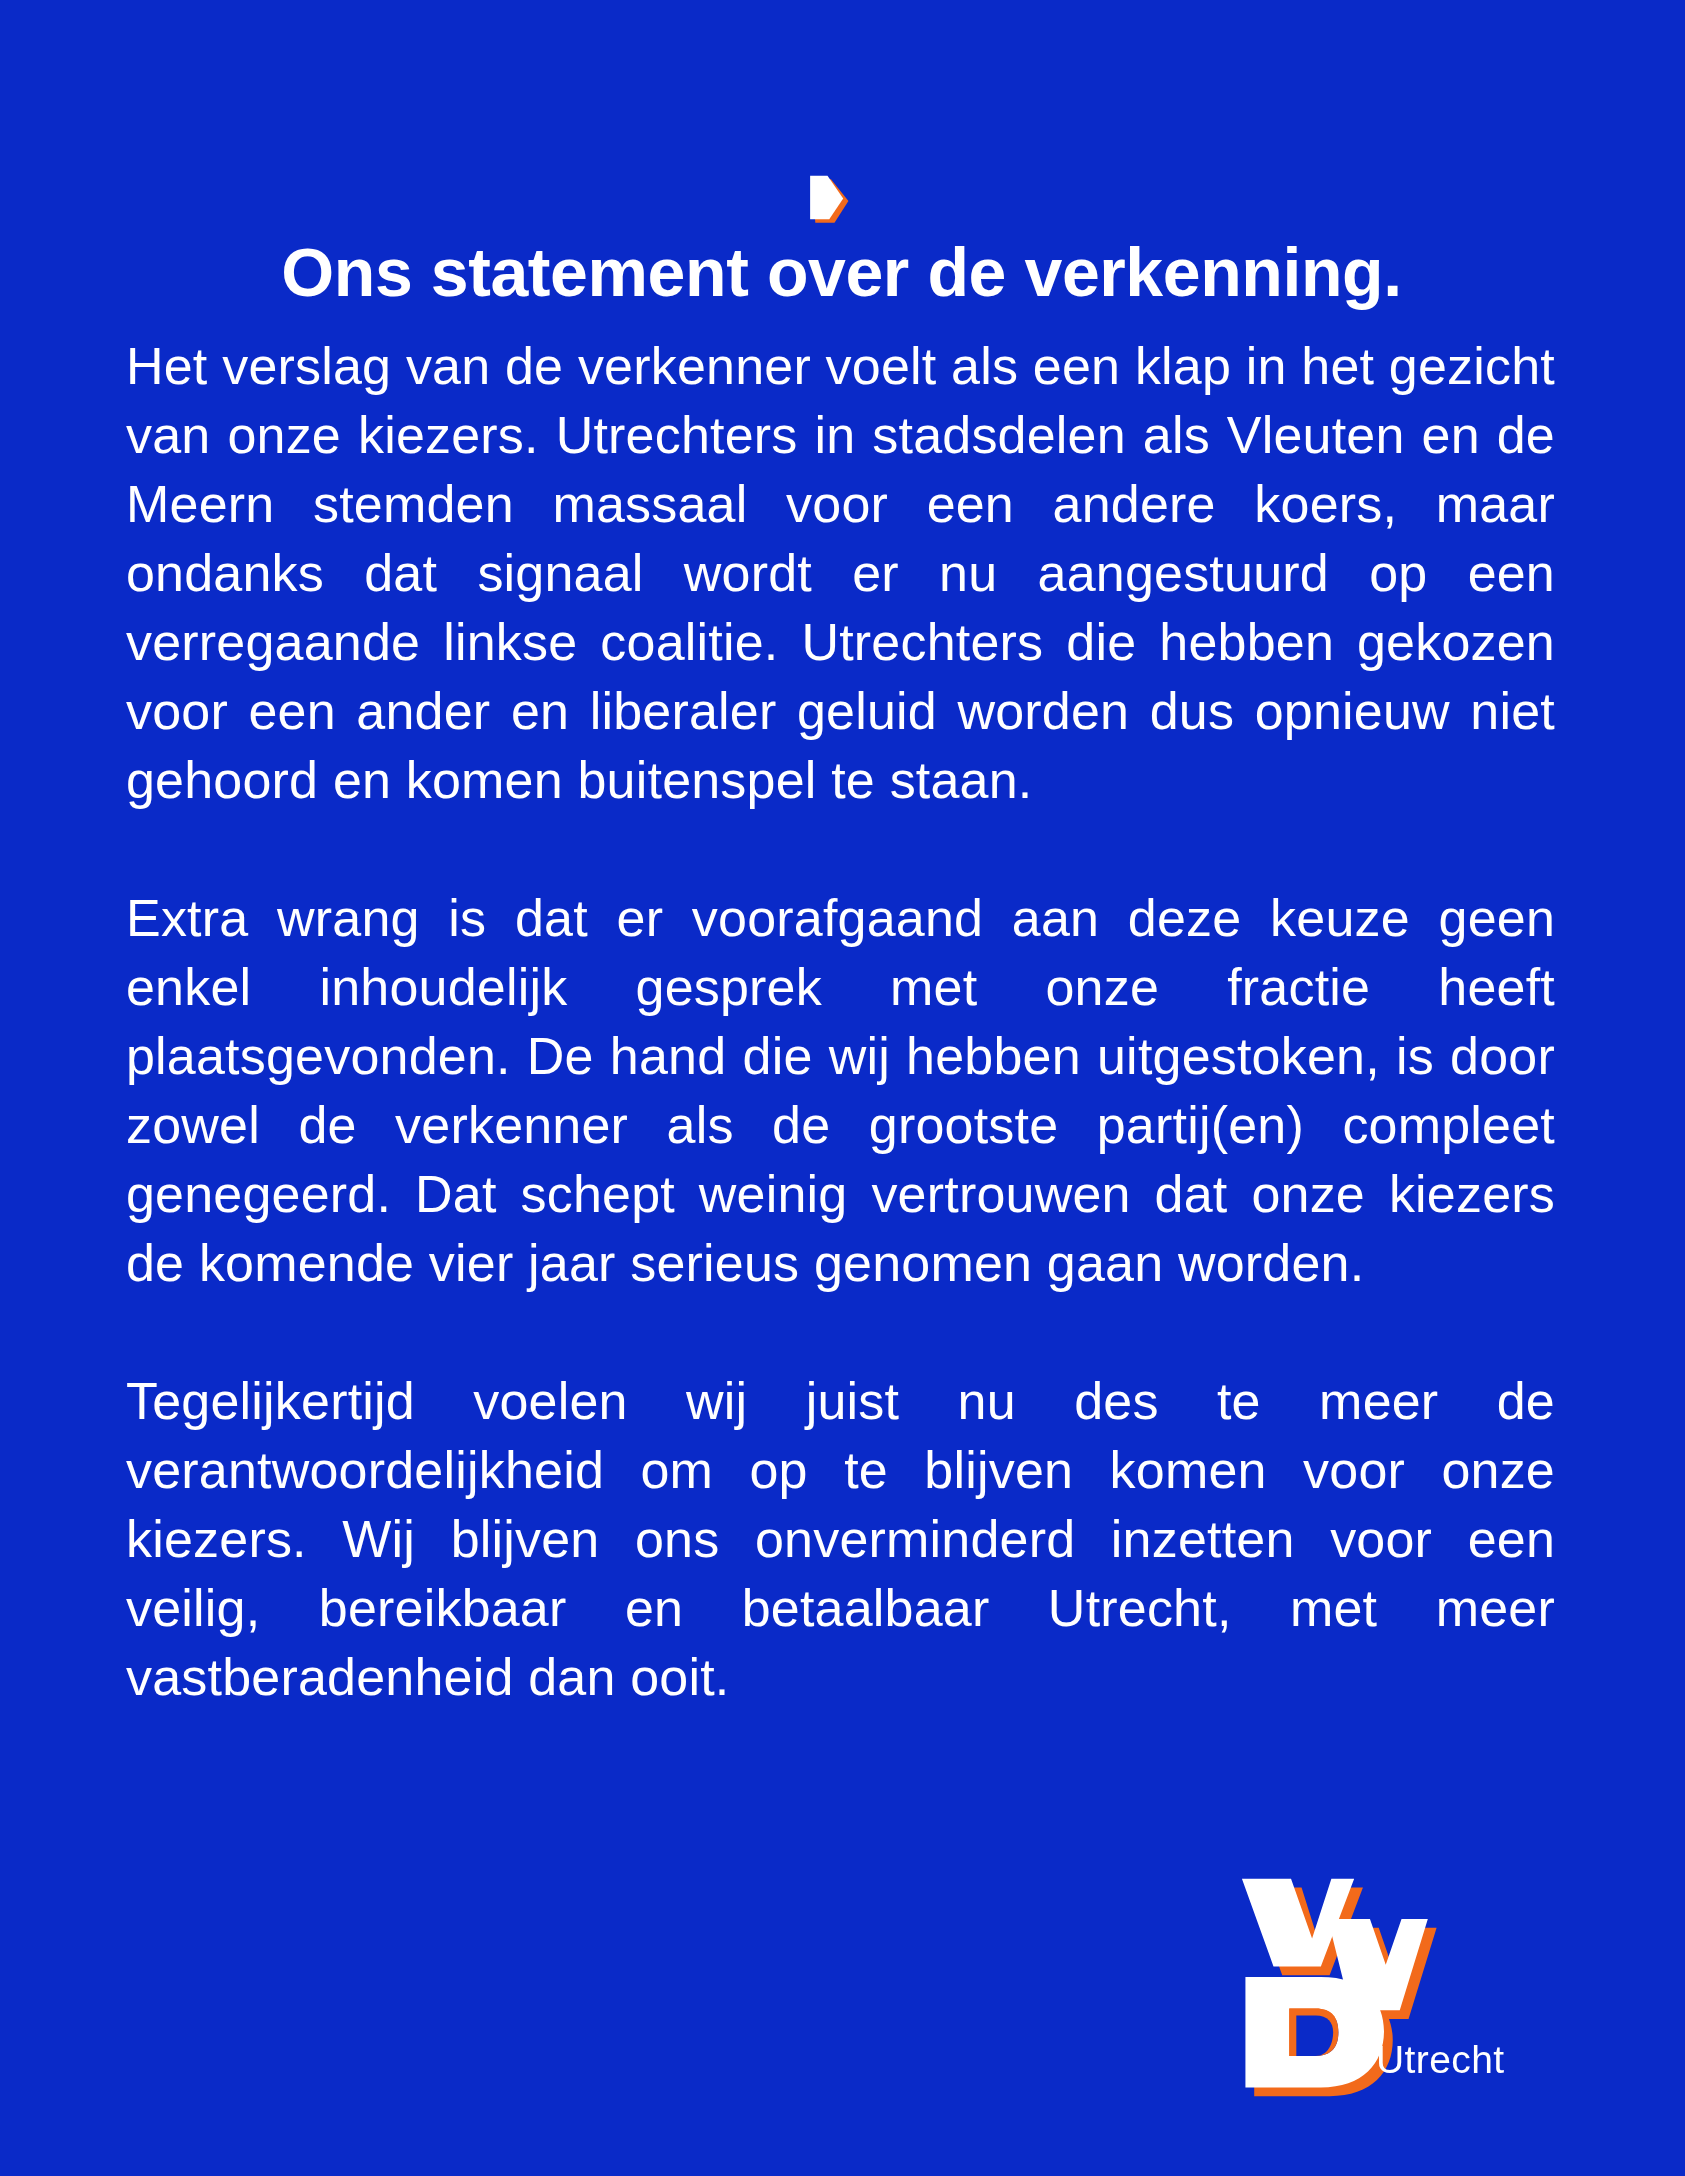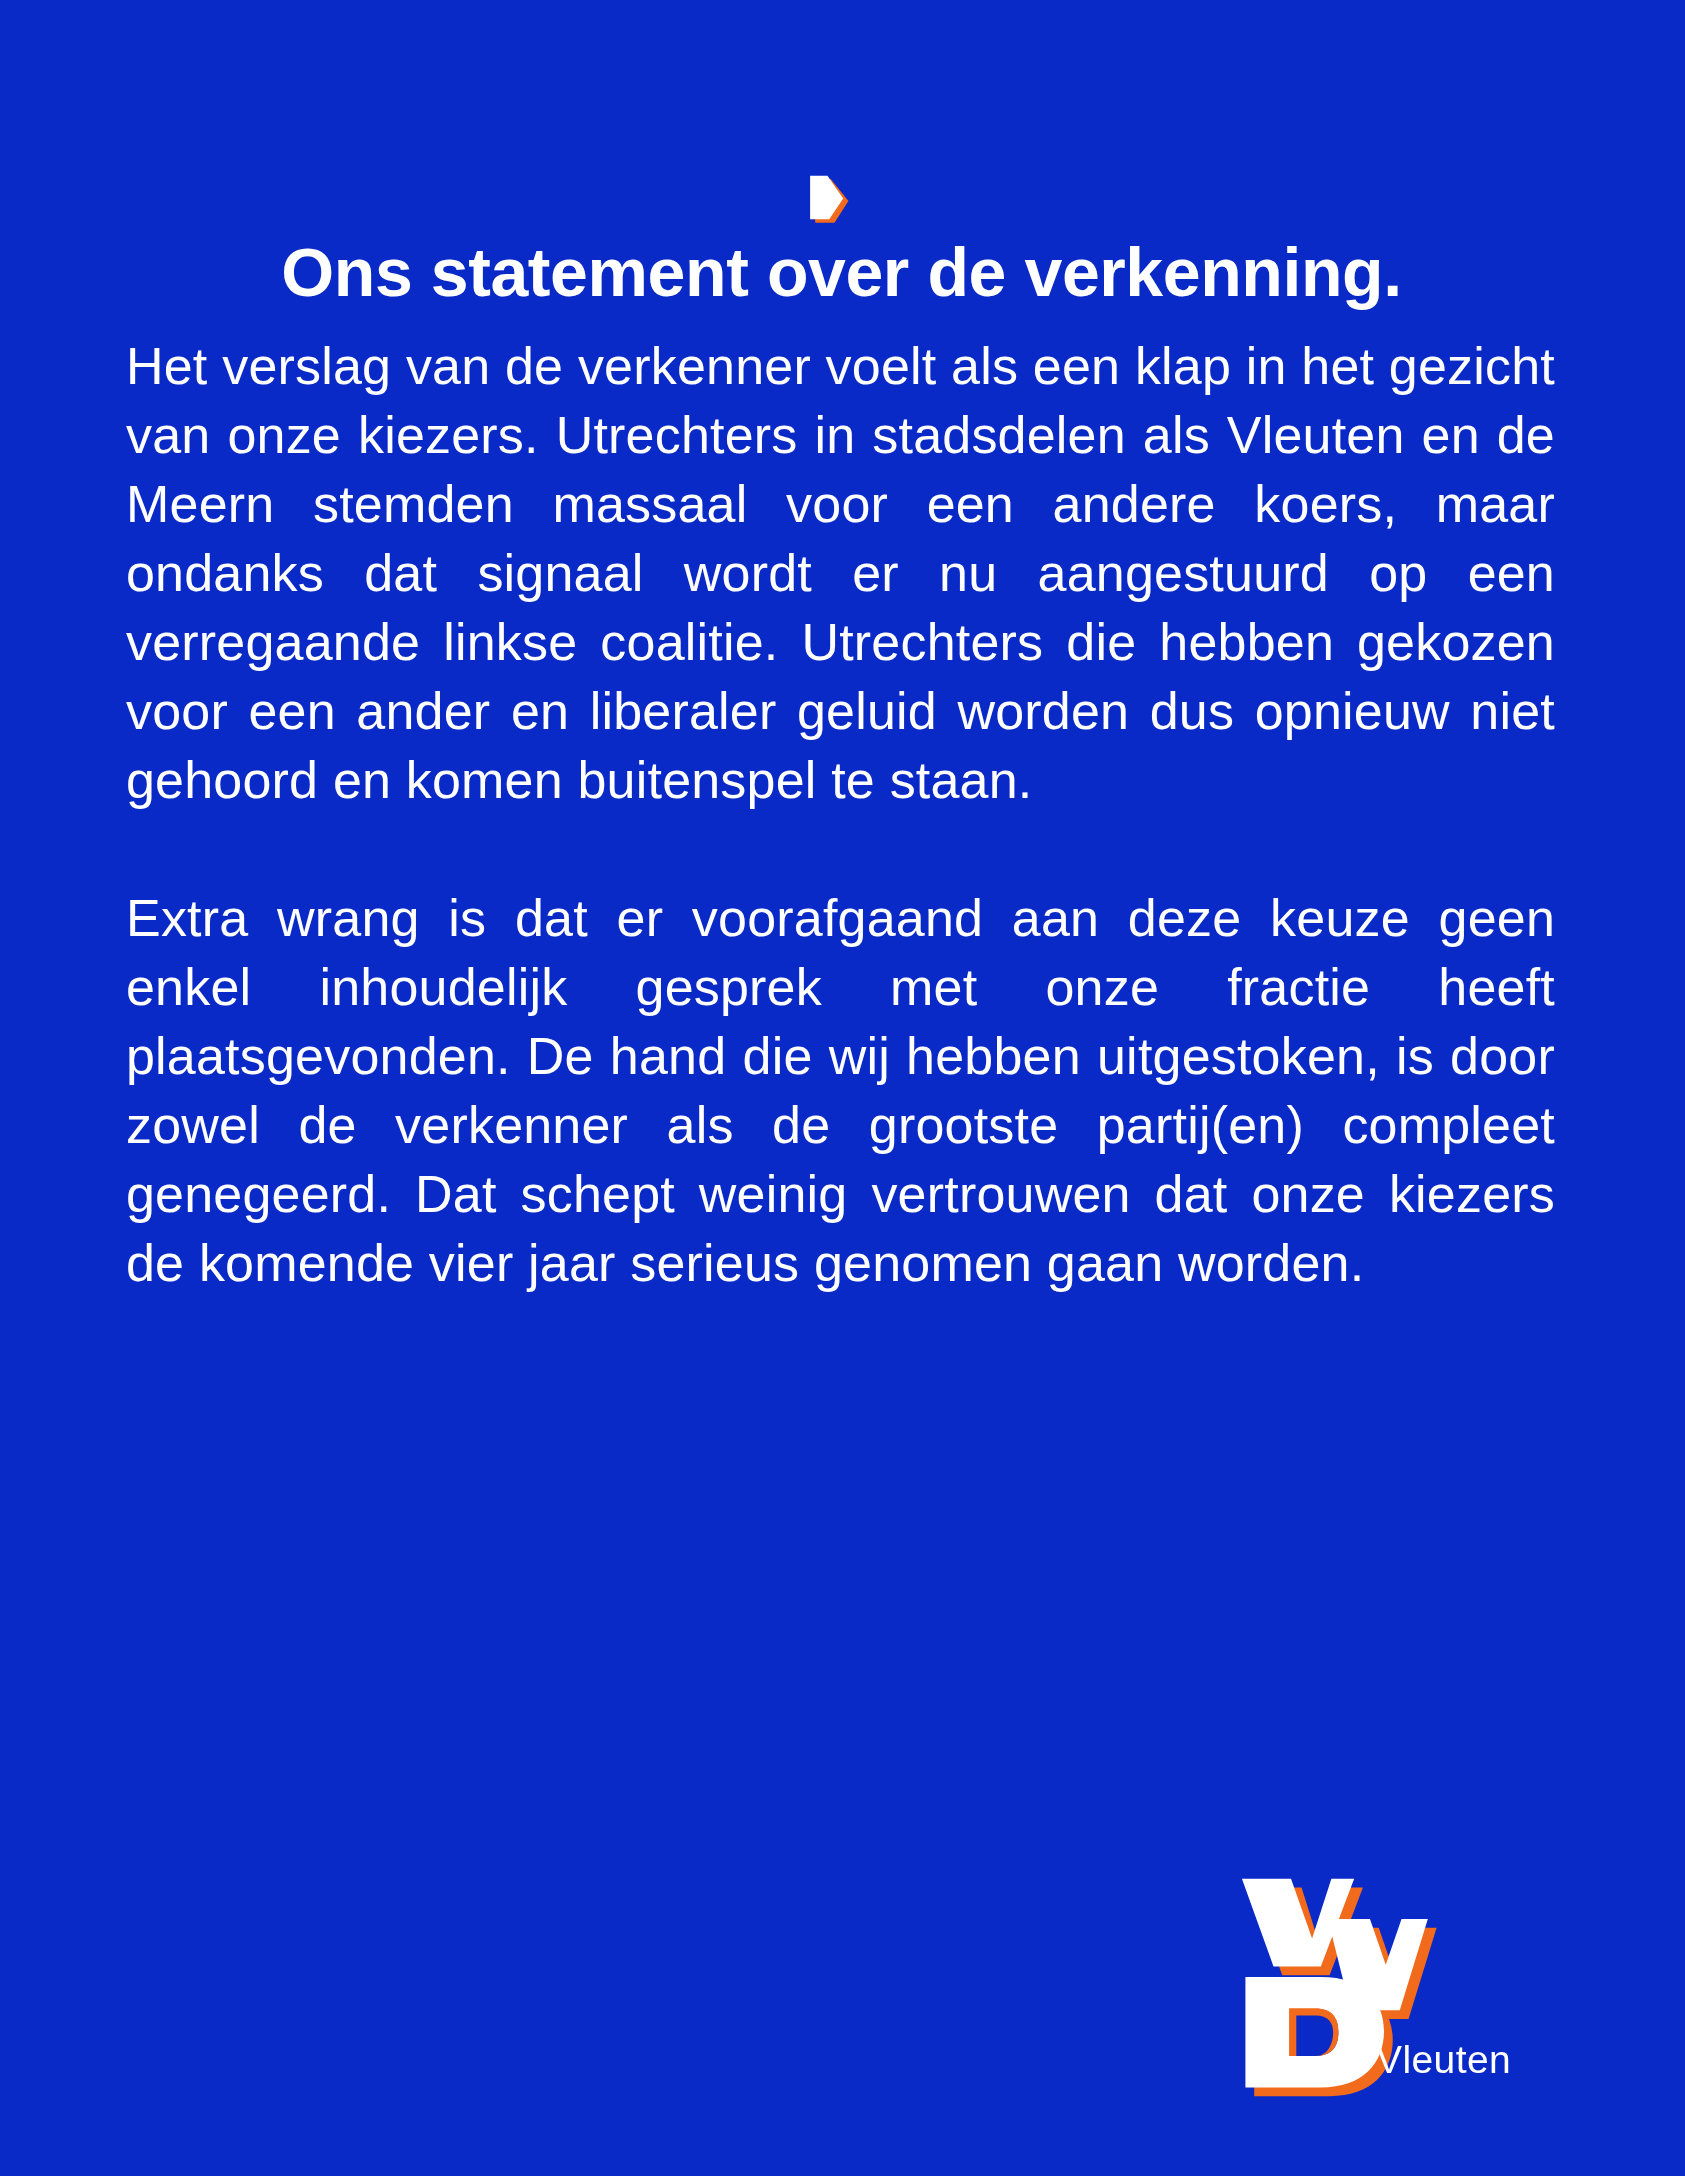--- a/index.html
+++ b/index.html
@@ -72,20 +72,21 @@
   <svg class="title-icon" viewBox="0 0 52 62">
     <polygon points="4,6 26,6 46,31 30,56 8,56" fill="#f26a1b"></polygon>
     <polygon points="2,2 22,2 40,28 24,52 2,52" fill="#ffffff"></polygon>
   </svg>
   <h1 class="title">Ons statement over de verkenning.</h1>
 </div>
 
 <div class="body-text">
   <p class="para">Het verslag van de verkenner voelt als een klap in het gezicht van onze kiezers. Utrechters in stadsdelen als Vleuten en de Meern stemden massaal voor een andere koers, maar ondanks dat signaal wordt er nu aangestuurd op een verregaande linkse coalitie. Utrechters die hebben gekozen voor een ander en liberaler geluid worden dus opnieuw niet gehoord en komen buitenspel te staan.</p>
   <p class="para">Extra wrang is dat er voorafgaand aan deze keuze geen enkel inhoudelijk gesprek met onze fractie heeft plaatsgevonden. De hand die wij hebben uitgestoken, is door zowel de verkenner als de grootste partij(en) compleet genegeerd. Dat schept weinig vertrouwen dat onze kiezers de komende vier jaar serieus genomen gaan worden.</p>
+  <p class="para">Tegelijkertijd voelen wij juist nu des te meer de verantwoordelijkheid om op te blijven komen voor onze kiezers. Wij blijven ons onverminderd inzetten voor een veilig, bereikbaar en betaalbaar Utrecht, met meer vastberadenheid dan ooit.</p>
 </div>
 
 <svg class="logo" viewBox="0 0 360 260">
 
   <g fill="#f26a1b">
 
     <polygon points="20,12 78,12 100,82 122,12 148,12 110,112 56,112"></polygon>
 
     <polygon points="118,58 166,58 184,110 202,58 232,58 200,162 144,162"></polygon>
 
@@ -97,14 +98,14 @@
     <polygon points="10,2 66,2 90,70 112,2 138,2 100,102 46,102"></polygon>
 
     <polygon points="108,48 156,48 174,100 192,48 222,48 190,152 134,152"></polygon>
 
     <path d="M14,114 L100,114 C150,114 172,142 172,176 C172,212 148,240 100,240 L14,240 Z M64,150 L64,204 L94,204 C112,204 120,194 120,177 C120,160 112,150 94,150 Z" fill-rule="evenodd"></path>
   </g>
 
   <path d="M64,150 L94,150 C112,150 120,160 120,177 C120,194 112,204 94,204 L64,204 Z" fill="#f26a1b"></path>
   <path d="M72,158 L94,158 C108,158 114,166 114,177 C114,190 108,204 94,204 L72,204 Z" fill="#0a2ac8"></path>
 </svg>
-<div class="logo-city">Vleuten</div>
+<div class="logo-city">Utrecht</div>
 
 
 </body></html>

